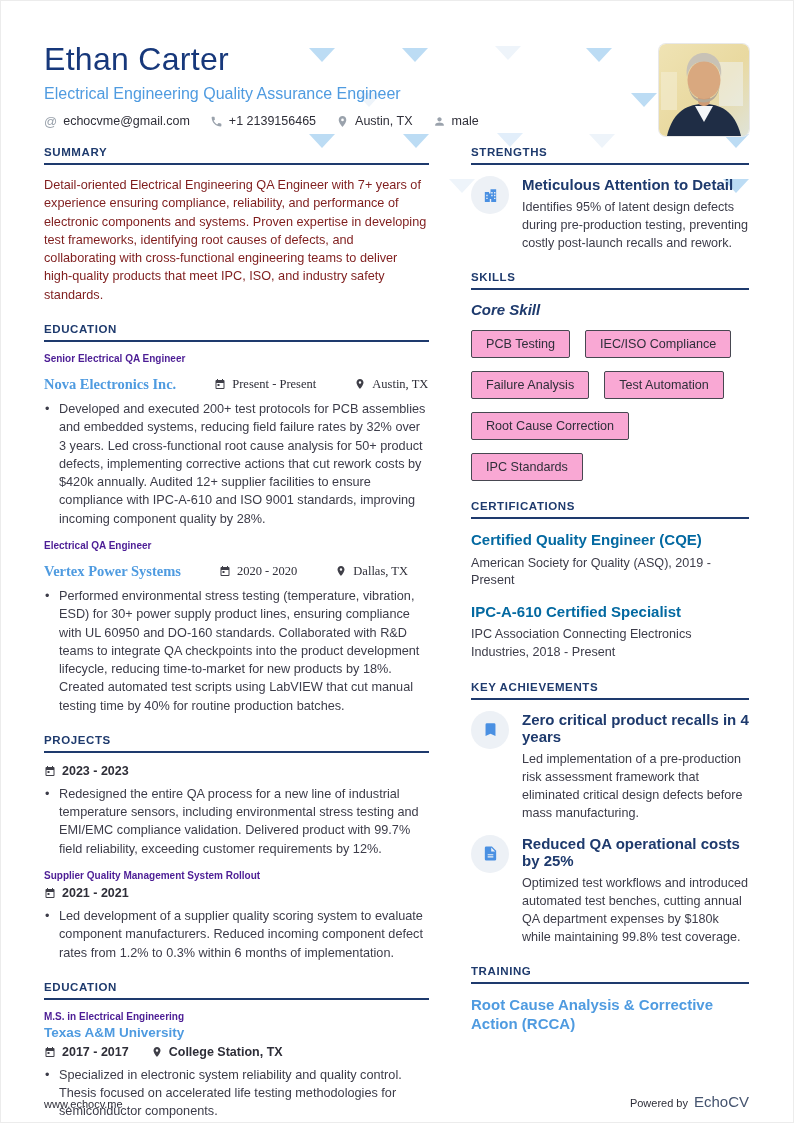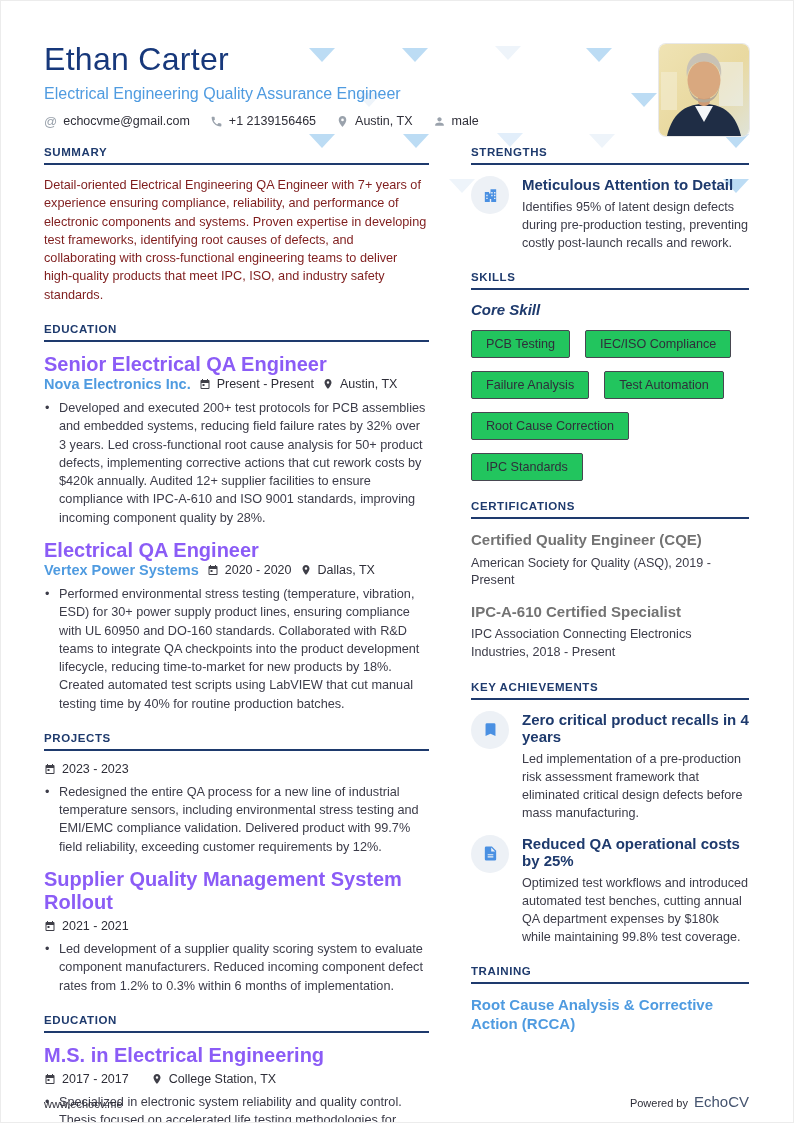--- a/index.html
+++ b/index.html
@@ -34,46 +34,46 @@
   .col-left  { width:385px; }
   .col-right { width:278px; }
 
   .section { margin-bottom:19px; }
   .sec-head { font-size:11.5px; color:#1e3a6d; letter-spacing:.6px; font-weight:bold; }
   .sec-rule { height:2px; background:#1e3a6d; margin-top:5px; margin-bottom:11px; }
 
   .para { font-size:12.7px; line-height:1.44; color:#7f1d1d; }
 
   .entry { margin-bottom:12px; }
-  .entry-title { font-size:20px; color:#8b5cf6; font-weight:bold; }
-  .entry-line2 { display:flex; align-items:center; flex-wrap:wrap; gap:6px 8px; margin-top:0; }
+  .entry-title { font-size:10px; color:#4c1d95; font-weight:bold; }
+  .entry-line2 { display:flex; align-items:center; flex-wrap:wrap; gap:6px 38px; margin-top:12px;font-family:Liberation Serif, serif; }
   .company { font-size:14.5px; color:#4f9be0; font-weight:bold; }
   .school  { font-size:13.5px; color:#4f9be0; font-weight:bold; margin-top:3px; }
-  .meta-row { display:flex; align-items:flex-start; gap:6px 22px; margin-top:5px; }
+  .meta-row { display:flex; align-items:flex-start; gap:6px 22px; margin-top:5px;font-weight:bold; }
   .meta-item { display:flex; align-items:center; gap:6px; font-size:12.5px; color:#2e2e38; }
   .micon { width:12px; height:12px; color:#3f3f48; flex:none; }
   .bullet { position:relative; padding-left:15px; margin-top:7px;
             font-size:12.7px; line-height:1.44; color:#3c3c49; }
   .bullet::before { content:"•"; position:absolute; left:1px; top:0; color:#3c3c49; }
 
   
   .feature { display:flex; gap:13px; margin-bottom:13px; }
   .icon-circle { width:38px; height:38px; border-radius:50%; background:#edf1f6;
                  display:flex; align-items:center; justify-content:center; flex:none; }
   .ficon { width:17px; height:17px; color:#4a90e2; }
   .feature-title { font-size:15px; color:#1e3a6d; font-weight:bold; margin-top:0; }
   .feature-text  { font-size:12.6px; line-height:1.43; color:#3c3c49; margin-top:5px; }
 
   .group-label { font-size:15px; color:#1e3a6d; font-weight:bold; margin:2px 0 12px;font-style:italic; }
   .chips { display:flex; flex-wrap:wrap; gap:13px 15px; }
   .chip { border:1px solid #474751; border-radius:2px; padding:6px 14px;
-          font-size:12.6px; color:#2f2f3a; background:#22c55e; }
+          font-size:12.6px; color:#2f2f3a; background:#f9a8d4; }
 
   .cred { margin-bottom:12px; }
-  .cred-title { font-size:15px; color:#737373; font-weight:bold; line-height:1.3; }
+  .cred-title { font-size:15px; color:#0369a1; font-weight:bold; line-height:1.3; }
   .cred-title.lblue { color:#4f9be0; }
   .cred-issuer { font-size:12.6px; color:#3c3c49; margin-top:5px; line-height:1.4; }
 
   
   .footer { position:absolute; left:43px; right:44px; bottom:12px;
             display:flex; justify-content:space-between; align-items:flex-end; }
   .site-link { font-size:11px; color:#2e2e38; text-decoration:none; }
   .powered { display:flex; align-items:baseline; gap:6px; }
   .powered-by { font-size:11px; color:#2e2e38; }
   .brand { font-size:15px; color:#44536e; }
@@ -230,20 +230,21 @@
           <div class="bullet">Led development of a supplier quality scoring system to evaluate component manufacturers. Reduced incoming component defect rates from 1.2% to 0.3% within 6 months of implementation.</div>
         </div>
       </div>
 
       <div class="section">
         <div class="sec-head">EDUCATION</div>
         <div class="sec-rule"></div>
 
         <div class="entry">
           <div class="entry-title">M.S. in Electrical Engineering</div>
+          <div class="school">Texas A&amp;M University</div>
           <div class="meta-row">
             <span class="meta-item">
               <svg class="micon" viewBox="0 0 24 24">
                   <path fill="currentColor" d="M19 4h-1V2h-2v2H8V2H6v2H5a2 2 0 0 0-2 2v14a2 2 0 0 0 2 2h14a2 2 0 0 0 2-2V6a2 2 0 0 0-2-2zm0 16H5V10h14v10zM7 12h4v4H7z"></path>
                 </svg>
               <span>2017 - 2017</span>
             </span>
             <span class="meta-item">
               <svg class="micon" viewBox="0 0 24 24">
                   <path fill="currentColor" d="M12 2C8.13 2 5 5.13 5 9c0 5.25 7 13 7 13s7-7.75 7-13c0-3.87-3.13-7-7-7zm0 9.5A2.5 2.5 0 1 1 12 6.5a2.5 2.5 0 0 1 0 5z"></path>

